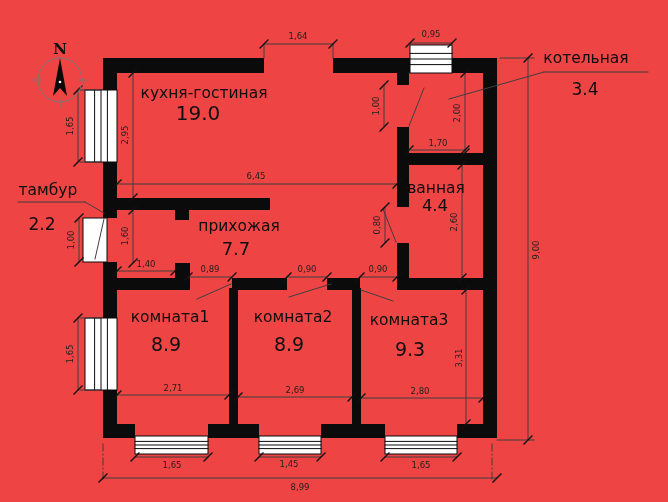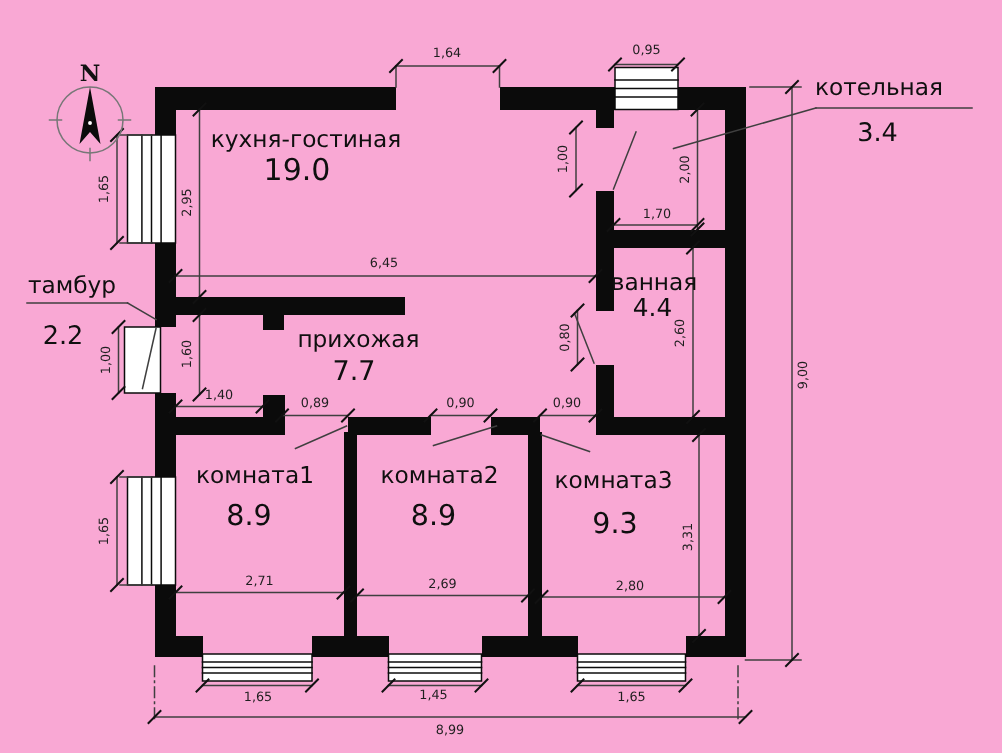--- a/index.html
+++ b/index.html
@@ -1,17 +1,17 @@
 <!DOCTYPE html>
 <html><head>
 <meta charset="utf-8">
 <style>
   html,body{margin:0;padding:0;background:#ffffff;}
   body{width:668px;height:502px;overflow:hidden;}
-  #stage{position:relative;width:668px;height:502px;background:#f9a8d4;}
+  #stage{position:relative;width:668px;height:502px;background:#ef4444;}
   svg{position:absolute;left:0;top:0;}
   svg line{stroke-linecap:square;}
   .dim{font-family:"DejaVu Sans",sans-serif;font-size:8.5px;fill:#1f1f1f;}
   .room{font-family:"DejaVu Sans",sans-serif;fill:#0f0f0f;}
   .north{font-family:"DejaVu Serif",serif;font-weight:bold;font-size:15px;fill:#111;}
 </style>
 </head>
 <body>
 
 <div id="stage">

